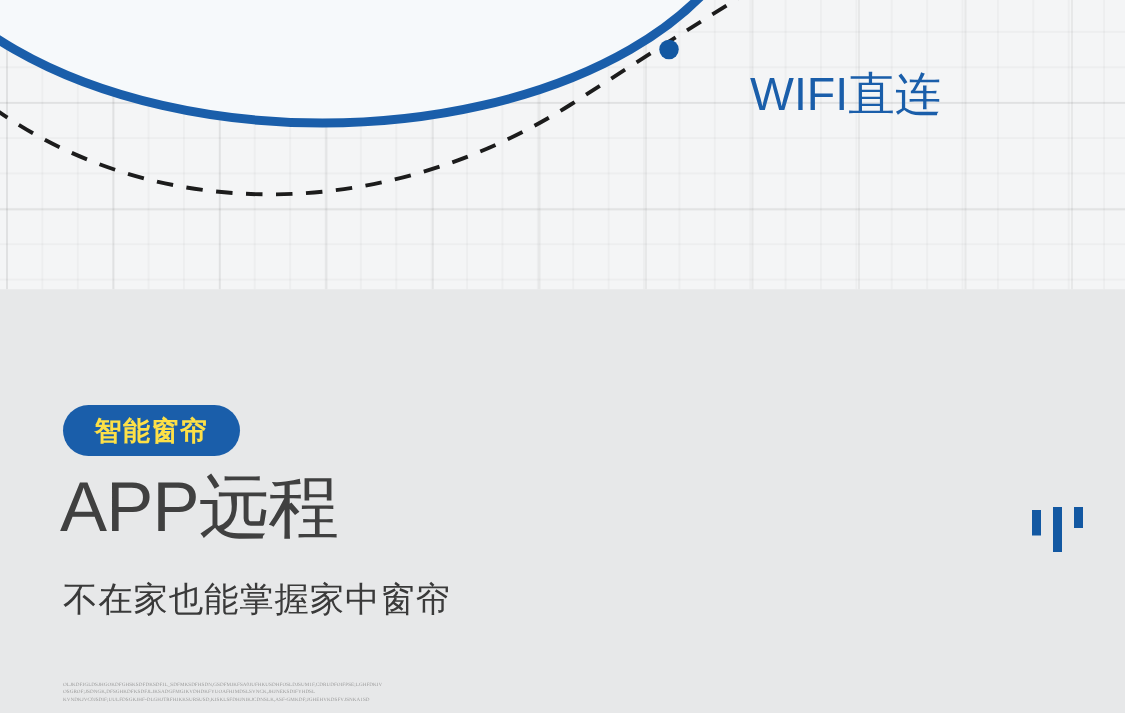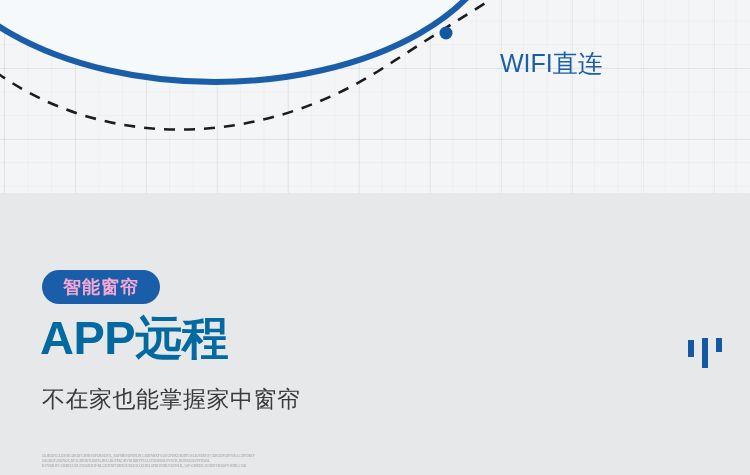--- a/index.html
+++ b/index.html
@@ -47,21 +47,21 @@
     background-position: 4px -3px, 4px -3px, 4px -3px, 4px -3px;
   }
   .top-svg {
     position: absolute;
     left: 0; top: 0;
   }
   .wifi-label {
     position: absolute;
     left: 500px;
     top: 45px;
-    font-size: 25px;
+    font-size: 31px;
     line-height: 36px;
     font-weight: 400;
     color: #1a5eaa;
     letter-spacing: 0px;
     white-space: nowrap;
   }
 
   
   .bottom-panel {
     position: absolute;
@@ -75,37 +75,37 @@
   .badge {
     position: absolute;
     left: 42px;
     top: 77px;
     height: 34px;
     padding: 0 21px;
     display: flex;
     align-items: center;
     justify-content: center;
     background: #1a5eaa;
-    color: #f9a8d4;
+    color: #fde047;
     border-radius: 17px;
     font-size: 18px;
     font-weight: 700;
     letter-spacing: 1px;
     white-space: nowrap;
     box-sizing: border-box;
   }
 
   .headline {
     position: absolute;
     left: 40px;
     top: 118px;
     font-size: 47px;
     line-height: 54px;
-    font-weight: 700;
-    color: #0369a1;
+    font-weight: 400;
+    color: #404040;
     letter-spacing: -0.5px;
     white-space: nowrap;
   }
 
   .body-lines {
     position: absolute;
     left: 42px;
     top: 190px;
     color: #3a3a3a;
     font-size: 23px;

